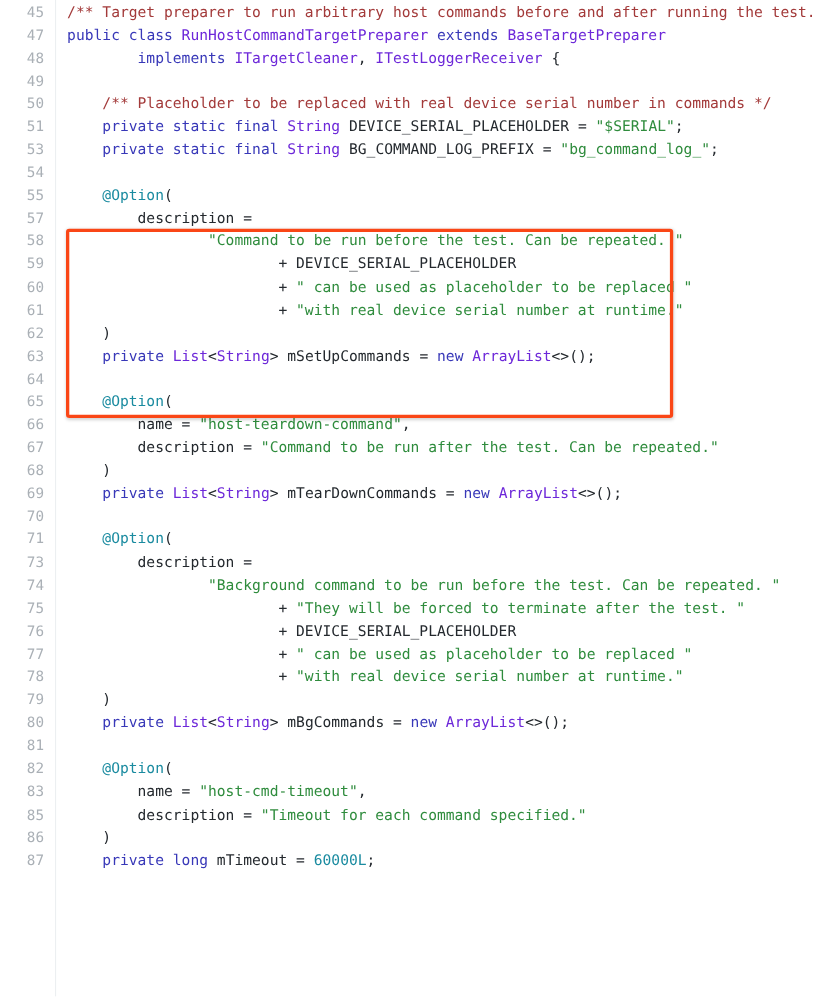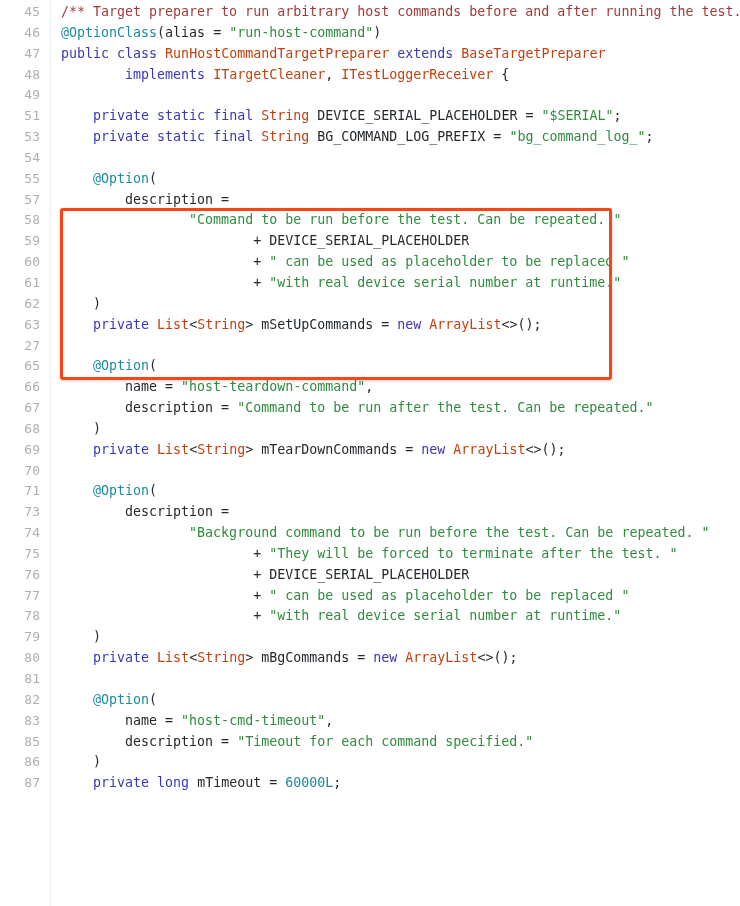--- a/index.html
+++ b/index.html
@@ -65,21 +65,21 @@
     font-family: "DejaVu Sans Mono", "Liberation Mono", monospace;
     color: #24292e;
     white-space: pre;
     letter-spacing: 0px;
   }
 
   
   .t-com  { color: #a33a3a; }            
   .t-ann  { color: #1a8ba0; }            
   .t-key  { color: #3838b8; }            
-  .t-cls  { color: #c2410c; }            
+  .t-cls  { color: #6d28d9; }            
   .t-str  { color: #2f8c3d; }            
   .t-num  { color: #1a8ba0; }            
   .t-pln  { color: #24292e; }            
 
   
   #highlight-box {
     position: absolute;
     left: 60px;
     top: 208px;
     width: 552px;
@@ -92,36 +92,36 @@
     z-index: 2;
     background: transparent;
   }
 </style>
 </head>
 <body>
 
 <div id="code-viewer">
   <div class="code-lines">
       <div class="code-line"><span class="ln">45</span><span class="lc"><span class="t-com">/** Target preparer to run arbitrary host commands before and after running the test. */</span></span></div>
-      <div class="code-line"><span class="ln">46</span><span class="lc"><span class="t-ann">@OptionClass</span><span class="t-pln">(</span><span class="t-pln">alias</span><span class="t-pln"> = </span><span class="t-str">"run-host-command"</span><span class="t-pln">)</span></span></div>
       <div class="code-line"><span class="ln">47</span><span class="lc"><span class="t-key">public</span><span class="t-pln"> </span><span class="t-key">class</span><span class="t-pln"> </span><span class="t-cls">RunHostCommandTargetPreparer</span><span class="t-pln"> </span><span class="t-key">extends</span><span class="t-pln"> </span><span class="t-cls">BaseTargetPreparer</span></span></div>
       <div class="code-line"><span class="ln">48</span><span class="lc"><span class="t-pln">        </span><span class="t-key">implements</span><span class="t-pln"> </span><span class="t-cls">ITargetCleaner</span><span class="t-pln">, </span><span class="t-cls">ITestLoggerReceiver</span><span class="t-pln"> {</span></span></div>
       <div class="code-line"><span class="ln">49</span><span class="lc">&nbsp;</span></div>
+      <div class="code-line"><span class="ln">50</span><span class="lc"><span class="t-pln">    </span><span class="t-com">/** Placeholder to be replaced with real device serial number in commands */</span></span></div>
       <div class="code-line"><span class="ln">51</span><span class="lc"><span class="t-pln">    </span><span class="t-key">private</span><span class="t-pln"> </span><span class="t-key">static</span><span class="t-pln"> </span><span class="t-key">final</span><span class="t-pln"> </span><span class="t-cls">String</span><span class="t-pln"> DEVICE_SERIAL_PLACEHOLDER = </span><span class="t-str">"$SERIAL"</span><span class="t-pln">;</span></span></div>
       <div class="code-line"><span class="ln">53</span><span class="lc"><span class="t-pln">    </span><span class="t-key">private</span><span class="t-pln"> </span><span class="t-key">static</span><span class="t-pln"> </span><span class="t-key">final</span><span class="t-pln"> </span><span class="t-cls">String</span><span class="t-pln"> BG_COMMAND_LOG_PREFIX = </span><span class="t-str">"bg_command_log_"</span><span class="t-pln">;</span></span></div>
       <div class="code-line"><span class="ln">54</span><span class="lc">&nbsp;</span></div>
       <div class="code-line"><span class="ln">55</span><span class="lc"><span class="t-pln">    </span><span class="t-ann">@Option</span><span class="t-pln">(</span></span></div>
       <div class="code-line"><span class="ln">57</span><span class="lc"><span class="t-pln">        description =</span></span></div>
       <div class="code-line"><span class="ln">58</span><span class="lc"><span class="t-pln">                </span><span class="t-str">"Command to be run before the test. Can be repeated. "</span></span></div>
       <div class="code-line"><span class="ln">59</span><span class="lc"><span class="t-pln">                        + DEVICE_SERIAL_PLACEHOLDER</span></span></div>
       <div class="code-line"><span class="ln">60</span><span class="lc"><span class="t-pln">                        + </span><span class="t-str">" can be used as placeholder to be replaced "</span></span></div>
       <div class="code-line"><span class="ln">61</span><span class="lc"><span class="t-pln">                        + </span><span class="t-str">"with real device serial number at runtime."</span></span></div>
       <div class="code-line"><span class="ln">62</span><span class="lc"><span class="t-pln">    )</span></span></div>
       <div class="code-line"><span class="ln">63</span><span class="lc"><span class="t-pln">    </span><span class="t-key">private</span><span class="t-pln"> </span><span class="t-cls">List</span><span class="t-pln">&lt;</span><span class="t-cls">String</span><span class="t-pln">&gt; mSetUpCommands = </span><span class="t-key">new</span><span class="t-pln"> </span><span class="t-cls">ArrayList</span><span class="t-pln">&lt;&gt;();</span></span></div>
-      <div class="code-line"><span class="ln">27</span><span class="lc">&nbsp;</span></div>
+      <div class="code-line"><span class="ln">64</span><span class="lc">&nbsp;</span></div>
       <div class="code-line"><span class="ln">65</span><span class="lc"><span class="t-pln">    </span><span class="t-ann">@Option</span><span class="t-pln">(</span></span></div>
       <div class="code-line"><span class="ln">66</span><span class="lc"><span class="t-pln">        name = </span><span class="t-str">"host-teardown-command"</span><span class="t-pln">,</span></span></div>
       <div class="code-line"><span class="ln">67</span><span class="lc"><span class="t-pln">        description = </span><span class="t-str">"Command to be run after the test. Can be repeated."</span></span></div>
       <div class="code-line"><span class="ln">68</span><span class="lc"><span class="t-pln">    )</span></span></div>
       <div class="code-line"><span class="ln">69</span><span class="lc"><span class="t-pln">    </span><span class="t-key">private</span><span class="t-pln"> </span><span class="t-cls">List</span><span class="t-pln">&lt;</span><span class="t-cls">String</span><span class="t-pln">&gt; mTearDownCommands = </span><span class="t-key">new</span><span class="t-pln"> </span><span class="t-cls">ArrayList</span><span class="t-pln">&lt;&gt;();</span></span></div>
       <div class="code-line"><span class="ln">70</span><span class="lc">&nbsp;</span></div>
       <div class="code-line"><span class="ln">71</span><span class="lc"><span class="t-pln">    </span><span class="t-ann">@Option</span><span class="t-pln">(</span></span></div>
       <div class="code-line"><span class="ln">73</span><span class="lc"><span class="t-pln">        description =</span></span></div>
       <div class="code-line"><span class="ln">74</span><span class="lc"><span class="t-pln">                </span><span class="t-str">"Background command to be run before the test. Can be repeated. "</span></span></div>
       <div class="code-line"><span class="ln">75</span><span class="lc"><span class="t-pln">                        + </span><span class="t-str">"They will be forced to terminate after the test. "</span></span></div>

